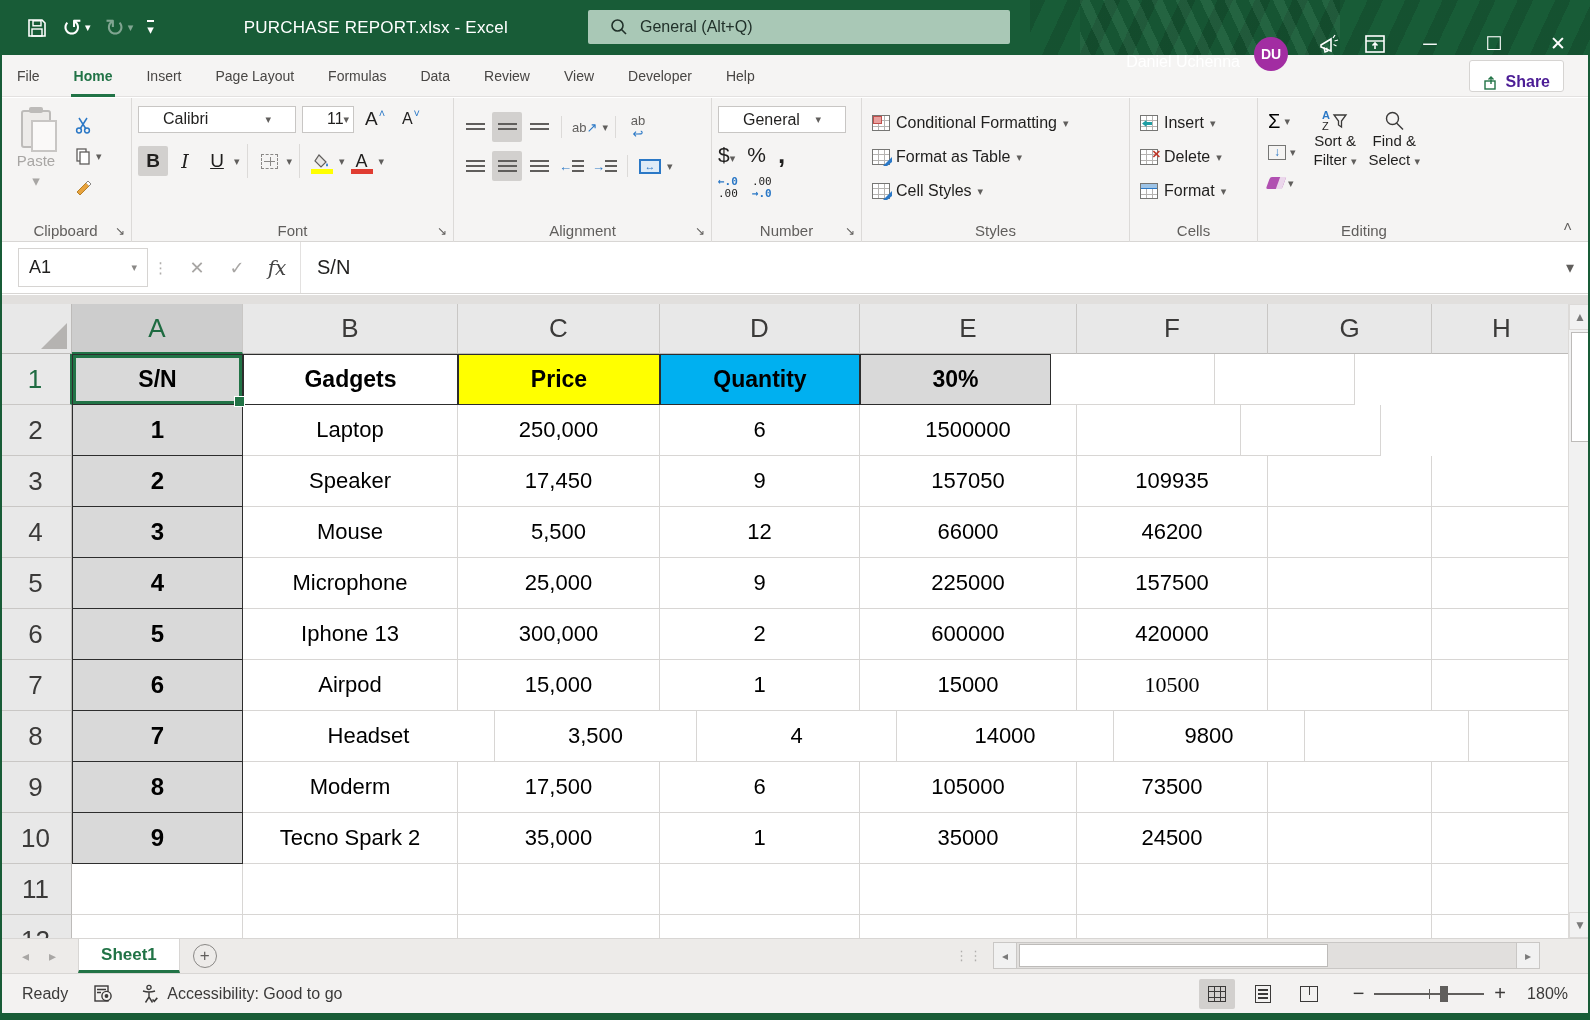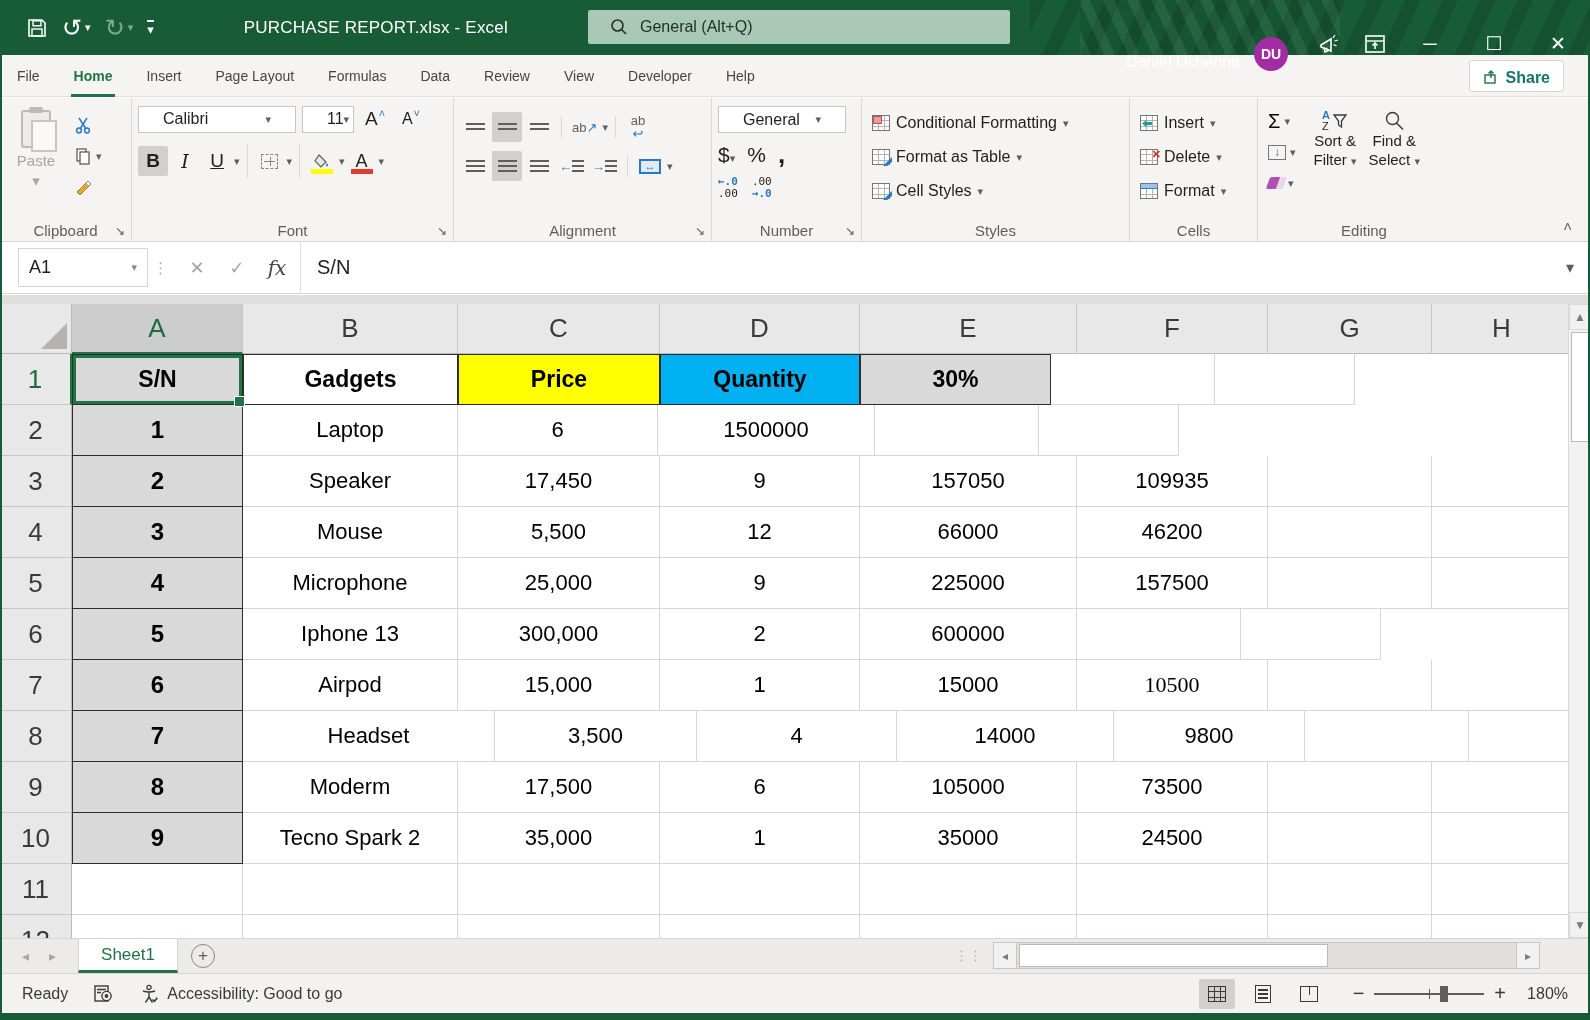--- a/index.html
+++ b/index.html
@@ -33,21 +33,21 @@
     font-size:19px; cursor:pointer; }
 
   
   .tabs-row { position:absolute; left:0; top:55px; width:1590px; height:42px; background:#F5F4F3;
     display:flex; align-items:center; border-bottom:1px solid #E3E1E0; }
   .rtab { padding:0 17px; font-size:14px; color:#484644; height:42px; display:flex; align-items:center;
     cursor:pointer; position:relative; white-space:nowrap; }
   .rtab.active { font-weight:bold; color:#217346; }
   .rtab.active::after { content:""; position:absolute; left:14px; right:14px; bottom:0; height:3px; background:#217346; }
   .share-btn { position:absolute; right:26px; top:5px; height:32px; background:#fff; border:1px solid #D6D4D2;
-    border-radius:3px; display:flex; align-items:flex-start; gap:7px; padding:8px 13px; color:#0f766e;
+    border-radius:3px; display:flex; align-items:flex-end; gap:7px; padding:0 13px; color:#4c1d95;
     font-size:16px; font-weight:bold; cursor:pointer; }
 
   
   .ribbon { position:absolute; left:0; top:98px; width:1590px; height:144px; background:#F5F4F3;
     border-bottom:1px solid #D8D6D4; display:flex; }
   .rgroup { position:relative; height:144px; border-right:1px solid #DCDAD8; padding:6px 6px 26px 6px;
     display:flex; align-items:flex-start; }
   .rgroup-label { position:absolute; bottom:3px; left:0; right:0; text-align:center; font-size:15px; color:#605E5C; }
   .launcher { position:absolute; bottom:4px; right:6px; font-size:12px; color:#605E5C; cursor:pointer; }
   .collapse-ribbon { position:absolute; right:18px; bottom:6px; font-size:15px; color:#605E5C; cursor:pointer; }
@@ -153,21 +153,21 @@
     color:#7A7A7A; background:#F1F1F1; border:1px solid #DCDAD8; cursor:pointer; }
   .vs-btn.bottom { position:absolute; bottom:0; }
   .vs-thumb { position:absolute; top:28px; left:2px; width:18px; height:110px; background:#fff; border:1px solid #BDBBB9; cursor:grab; }
 
   
   .sheettab-bar { position:absolute; left:0; top:938px; width:1590px; height:35px; background:#EDEBE9;
     border-top:1px solid #D8D6D4; display:flex; align-items:stretch; }
   .st-nav { display:flex; align-items:center; gap:20px; padding:0 22px; color:#A8A6A4; font-size:14px; }
   .st-nav span { cursor:pointer; }
   .sheet-tab { background:#fff; border-right:1px solid #D8D6D4; border-left:1px solid #D8D6D4;
-    display:flex; align-items:center; padding:0 22px; font-size:17px; font-weight:normal; color:#217346;
+    display:flex; align-items:center; padding:0 22px; font-size:17px; font-weight:bold; color:#217346;
     border-bottom:3px solid #217346; cursor:pointer; }
   .new-sheet { width:50px; display:flex; align-items:center; justify-content:center; cursor:pointer; }
   .plus-circle { width:24px; height:24px; border:1px solid #8A8886; border-radius:50%; color:#605E5C;
     display:flex; align-items:center; justify-content:center; font-size:17px; }
   .hscroll { position:absolute; right:50px; top:942px; width:585px; height:27px; display:flex; align-items:center; }
   .hs-dots { color:#B0AEAC; font-size:13px; margin-right:10px; letter-spacing:1px; cursor:ew-resize; }
   .hs-btn { width:24px; height:27px; background:#F1F1F1; border:1px solid #C9C7C5; color:#7A7A7A; font-size:12px;
     display:flex; align-items:center; justify-content:center; cursor:pointer; }
   .hs-track { flex:1; height:27px; background:#E1DFDD; border-top:1px solid #C9C7C5; border-bottom:1px solid #C9C7C5; position:relative; }
   .hs-thumb { position:absolute; left:2px; top:1px; height:23px; width:62%; background:#fff; border:1px solid #BDBBB9; cursor:grab; }
@@ -555,20 +555,21 @@
         <div class="cell hdrc" style="background: rgb(255, 255, 0); width: 202px;">Price</div>
         <div class="cell hdrc" style="background: rgb(0, 176, 240); width: 200px;">Quantity</div>
         <div class="cell hdrc" style="background: rgb(217, 217, 217); width: 191px;">30%</div>
         <div class="cell" style="width: 164px;"></div>
         <div class="cell" style="width: 140px;"></div>
       </div>
       <div class="grid-row">
         <div class="row-h">2</div>
         <div class="cell sn blackbrd" style="background: rgb(217, 217, 217); width: 171px;">1</div>
         <div class="cell" style="width: 215px;">Laptop</div>
+        <div class="cell" style="width: 202px;">250,000</div>
         <div class="cell" style="width: 200px;">6</div>
         <div class="cell" style="width: 217px;">1500000</div>
         <div class="cell" style="width: 164px;"></div>
         <div class="cell" style="width: 140px;"></div>
       </div>
       <div class="grid-row">
         <div class="row-h">3</div>
         <div class="cell sn blackbrd" style="background: rgb(217, 217, 217); width: 171px;">2</div>
         <div class="cell" style="width: 215px;">Speaker</div>
         <div class="cell" style="width: 202px;">17,450</div>
@@ -600,20 +601,21 @@
         <div class="cell" style="width: 164px;"></div>
         <div class="cell" style="width: 140px;"></div>
       </div>
       <div class="grid-row">
         <div class="row-h">6</div>
         <div class="cell sn blackbrd" style="background: rgb(217, 217, 217); width: 171px;">5</div>
         <div class="cell" style="width: 215px;">Iphone 13</div>
         <div class="cell" style="width: 202px;">300,000</div>
         <div class="cell" style="width: 200px;">2</div>
         <div class="cell" style="width: 217px;">600000</div>
+        <div class="cell" style="width: 191px;">420000</div>
         <div class="cell" style="width: 164px;"></div>
         <div class="cell" style="width: 140px;"></div>
       </div>
       <div class="grid-row">
         <div class="row-h">7</div>
         <div class="cell sn blackbrd" style="background: rgb(217, 217, 217); width: 171px;">6</div>
         <div class="cell" style="width: 215px;">Airpod</div>
         <div class="cell" style="width: 202px;">15,000</div>
         <div class="cell" style="width: 200px;">1</div>
         <div class="cell" style="width: 217px;">15000</div>

